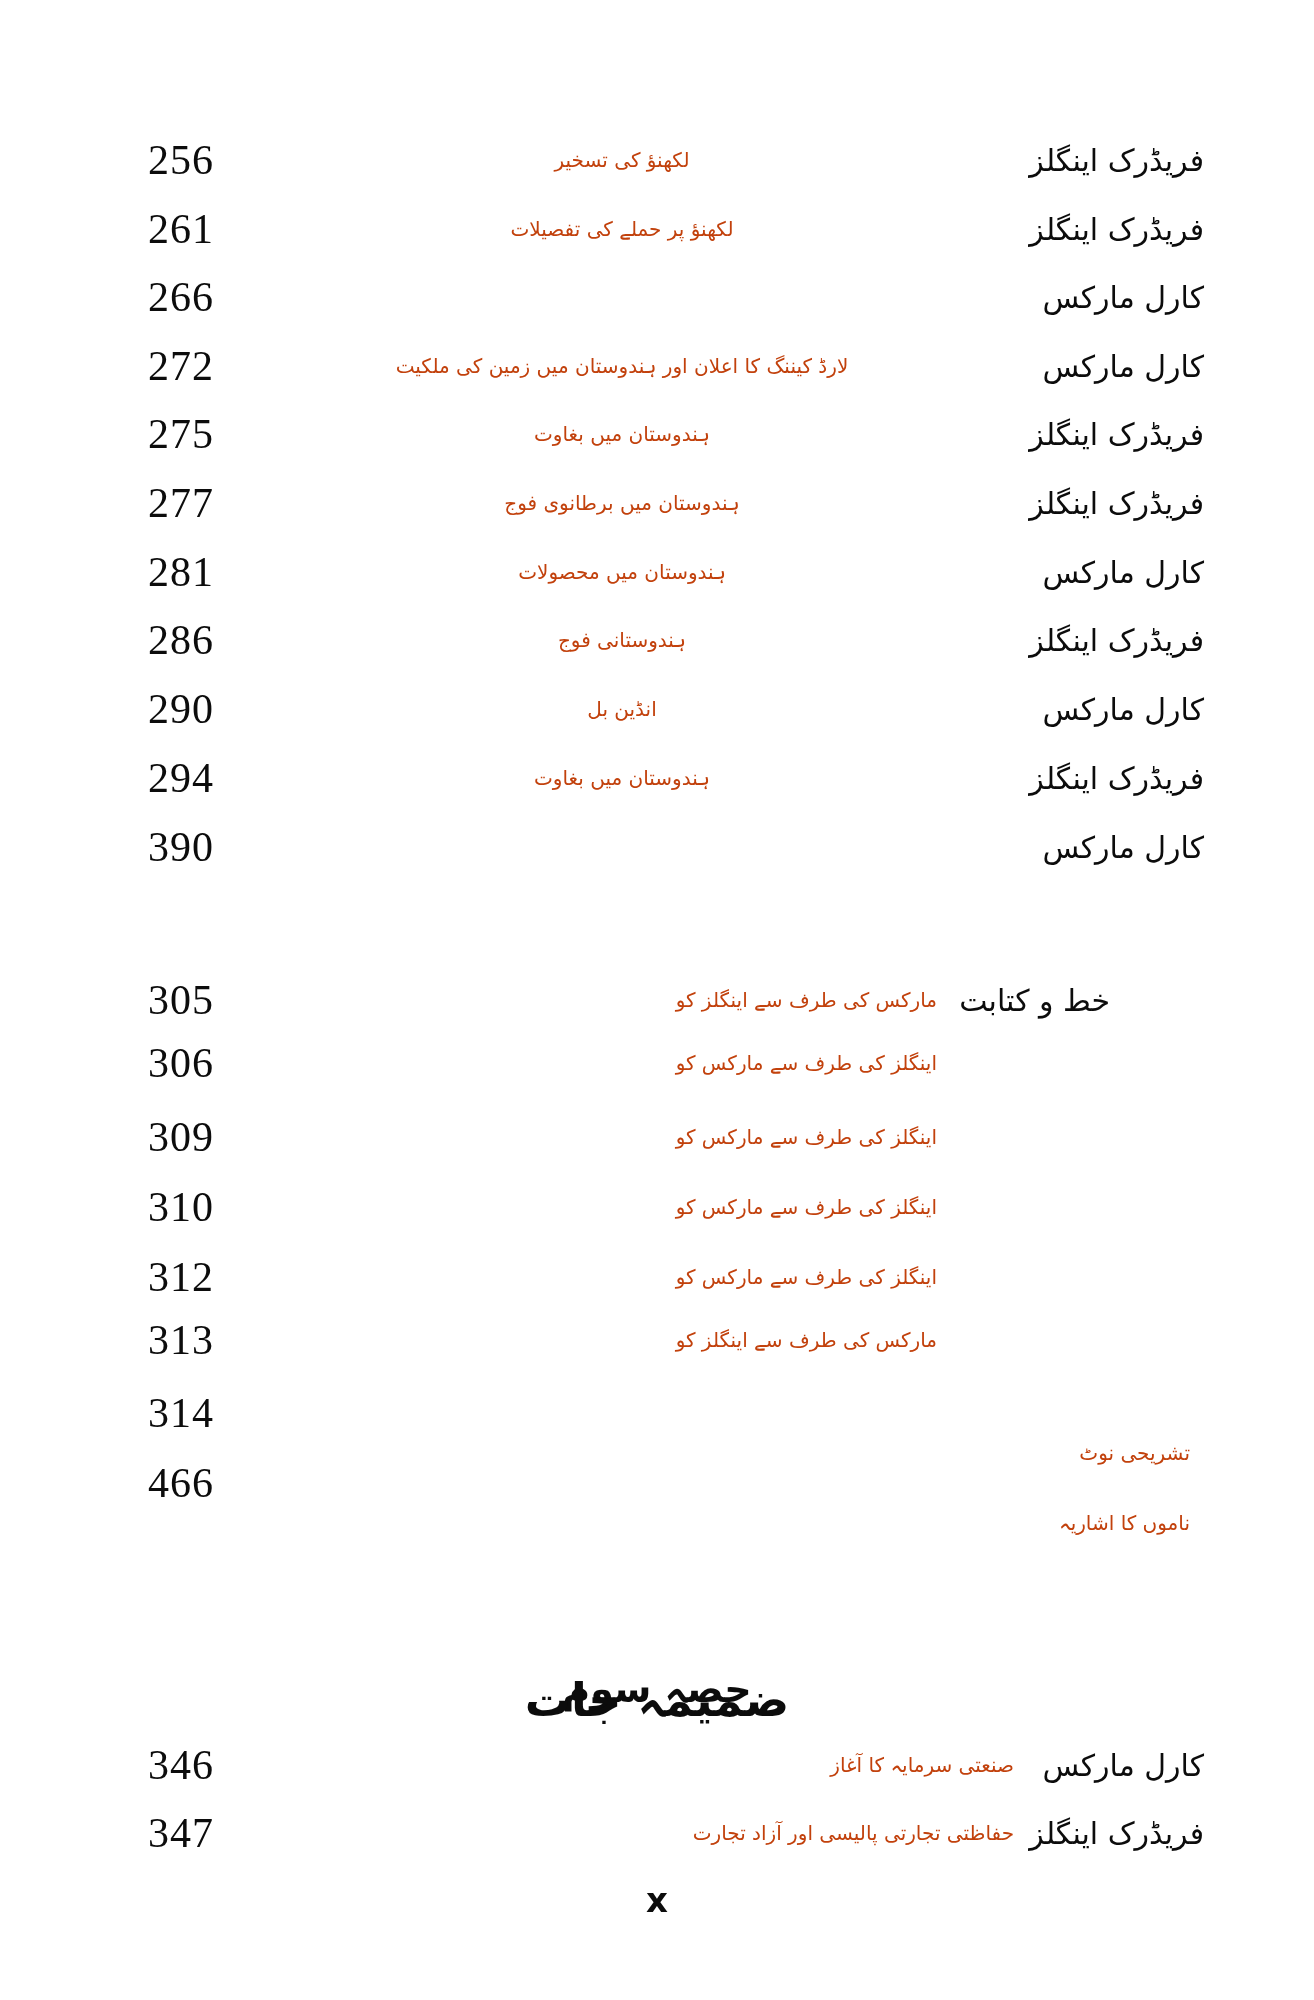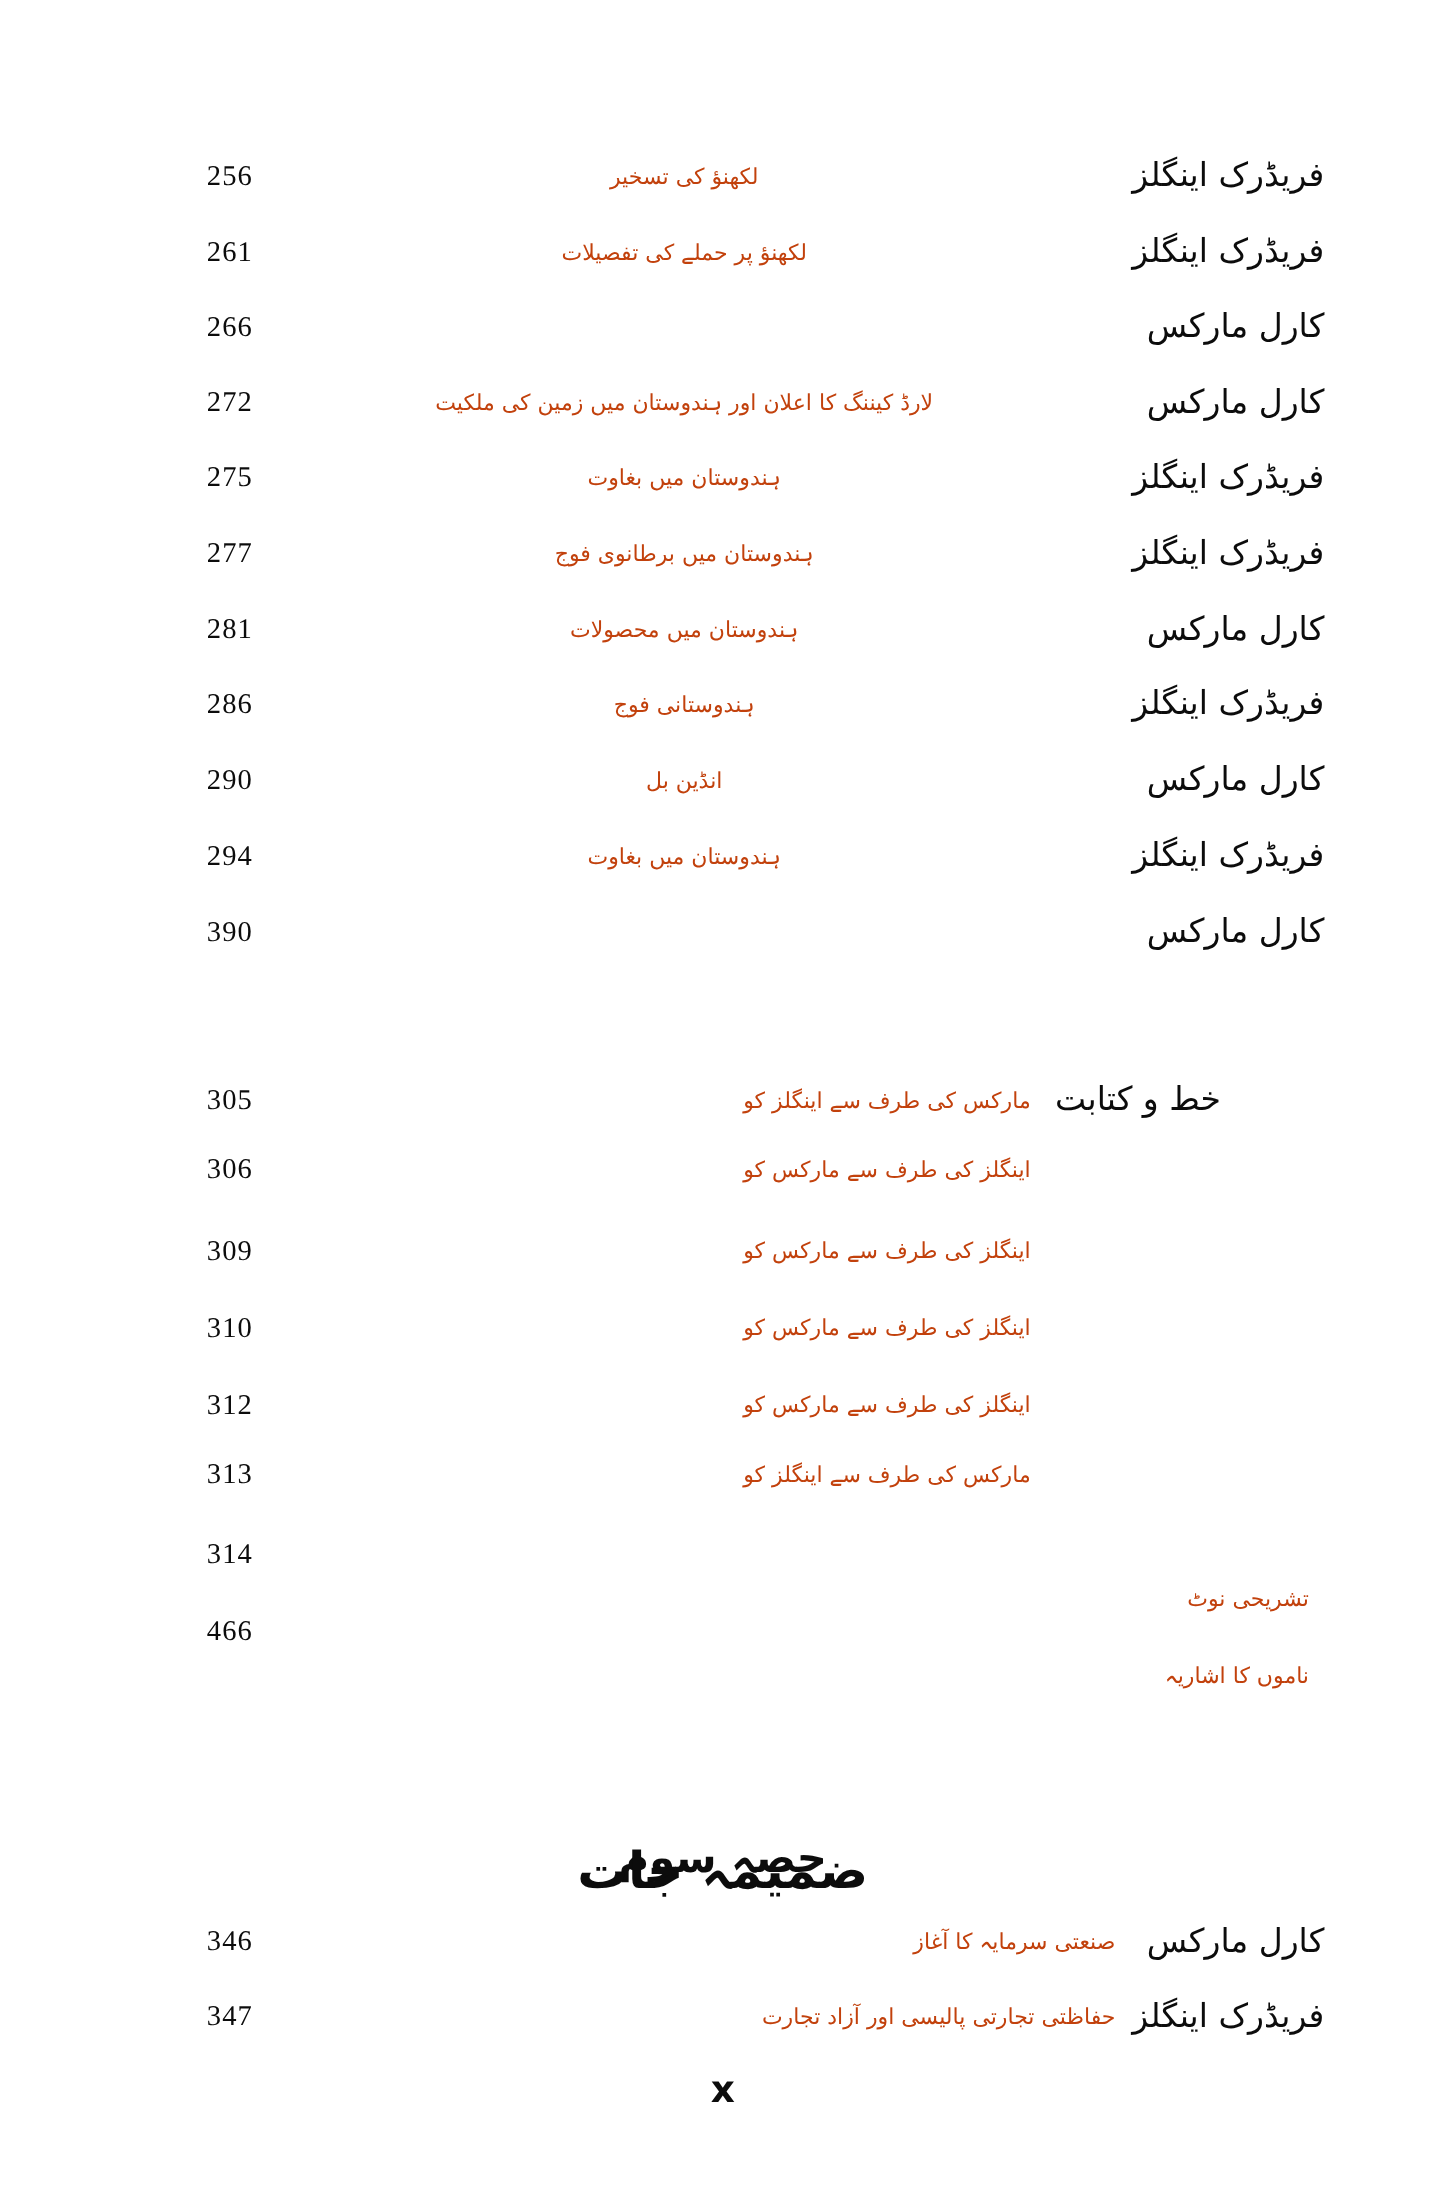--- a/index.html
+++ b/index.html
@@ -25,25 +25,24 @@
     left: 0;
     width: 100%;
     height: 60px;
   }
   .num {
     position: absolute;
     left: 148px;
     top: 50%;
     transform: translateY(-50%);
     font-family: "Liberation Serif", "DejaVu Serif", serif;
-    font-size: 26px;
+    font-size: 42px;
     letter-spacing: 1px;
     color: #0c0c0c;
     direction: ltr;
-    margin-left: 40px;
   }
   .title {
     position: absolute;
     top: 50%;
     transform: translateY(-50%);
     direction: rtl;
     unicode-bidi: plaintext;
     font-size: 20px;
     color: #c2410c;
     white-space: nowrap;

